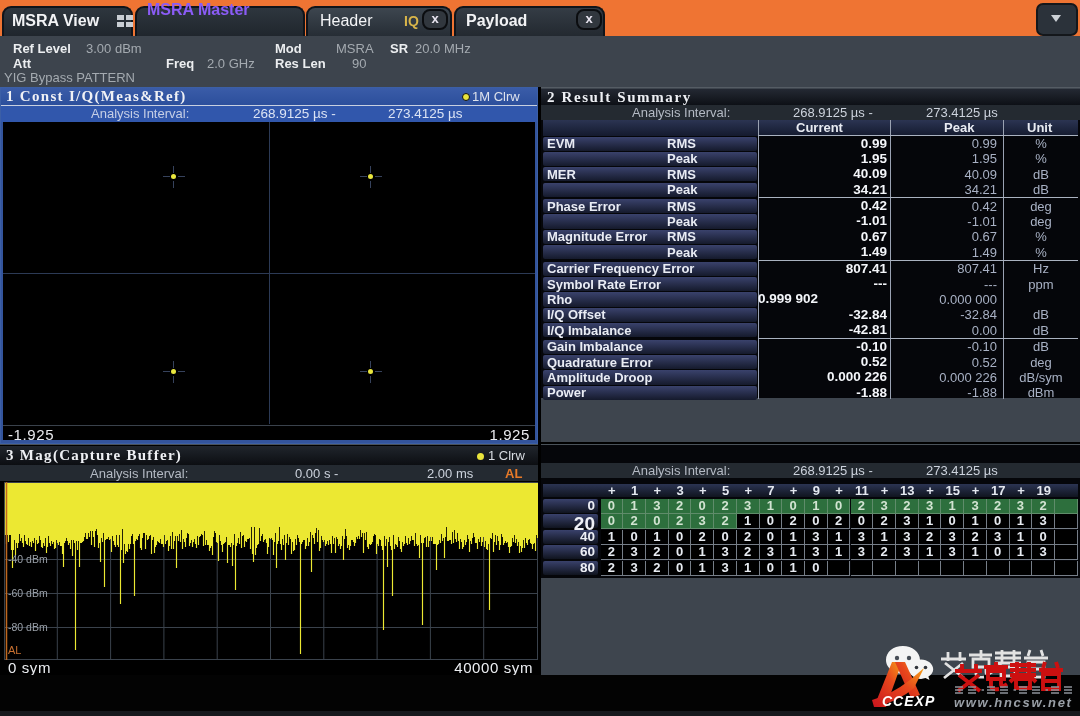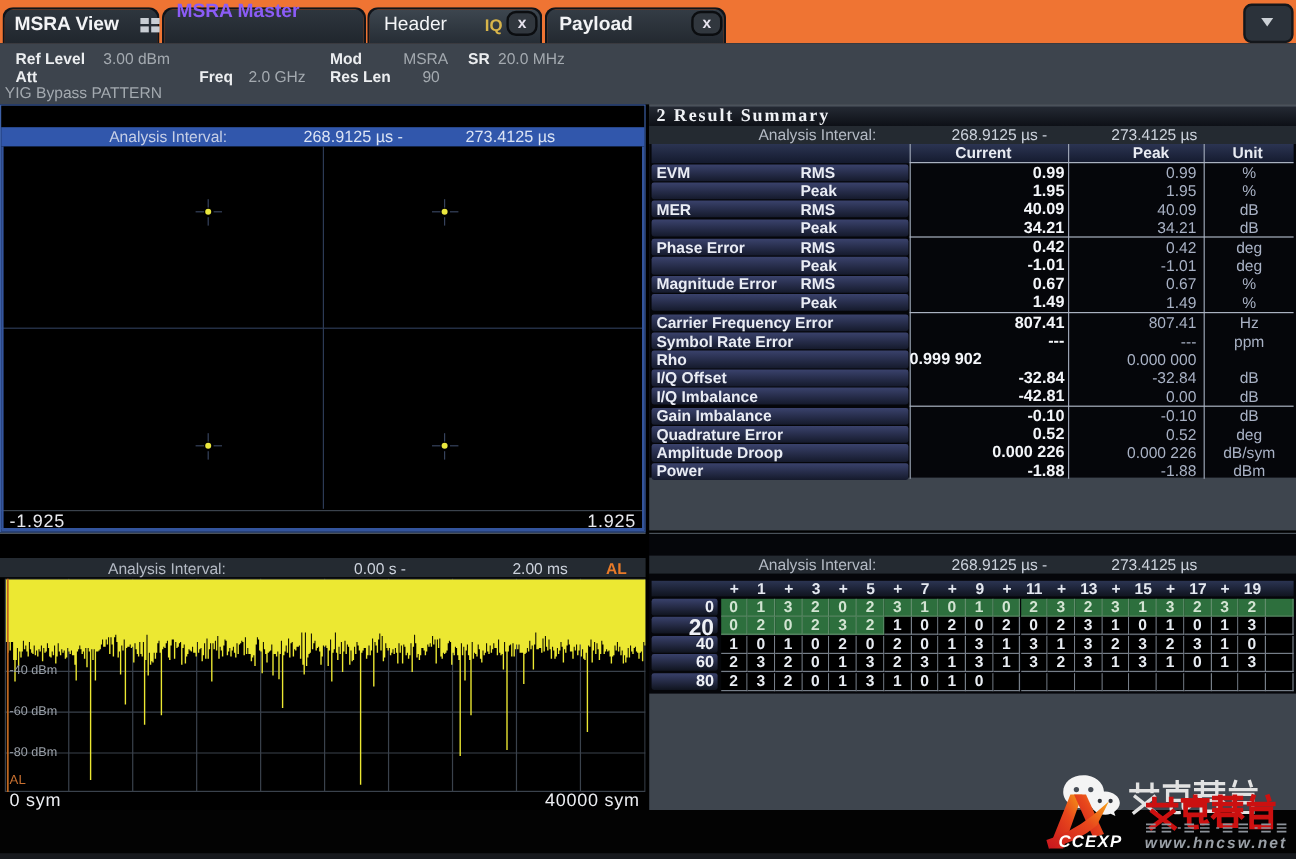--- a/index.html
+++ b/index.html
@@ -42,20 +42,25 @@
  <div class="abs" style="left:13px;top:20px;color:#eceef0;font-weight:bold;">Att</div>
  <div class="abs" style="left:115px;top:32px;color:#a4aab0;margin-top:39px;">13 dB</div>
  <div class="abs" style="left:166px;top:20px;color:#eceef0;font-weight:bold;">Freq</div>
  <div class="abs" style="left:207px;top:20px;color:#a4aab0;">2.0 GHz</div>
  <div class="abs" style="left:275px;top:20px;color:#eceef0;font-weight:bold;">Res Len</div>
  <div class="abs" style="left:352px;top:20px;color:#a4aab0;">90</div>
  <div class="abs" style="left:4px;top:34px;color:#a4aab0;">YIG Bypass PATTERN</div>
 </div>
 
 <div class="abs" style="left:0;top:87px;width:538px;height:357px;background:#000;border:1px solid #3c5fa6;">
+ <div class="abs" style="left:0;top:0;width:536px;height:18px;background:linear-gradient(180deg,#3a5ca8,#2c4f9c);border-bottom:1px solid #c8d0e0;">
+  <div class="abs serif" style="left:5px;top:0px;color:#f0f1f5;font-size:15px;font-weight:bold;letter-spacing:1.3px;">1 Const I/Q(Meas&amp;Ref)</div>
+  <div class="abs" style="left:461px;top:5px;width:8px;height:8px;border-radius:4px;background:#e8e33c;border:1px solid #101010;"></div>
+  <div class="abs" style="left:471px;top:1px;color:#dde2ec;font-size:13px;">1M Clrw</div>
+ </div>
  <div class="abs" style="left:0;top:18px;width:536px;height:16px;background:#3157ac;font-size:13px;">
   <div class="abs" style="left:90px;top:0px;color:#c6cfe6;">Analysis Interval:</div>
   <div class="abs" style="left:252px;top:0px;color:#dce4f4;font-size:13.5px;">268.9125 µs -</div>
   <div class="abs" style="left:387px;top:0px;color:#dce4f4;font-size:13.5px;">273.4125 µs</div>
  </div>
  <div class="abs" style="left:268px;top:34px;width:1px;height:302px;background:#2c3a55;"></div>
  <div class="abs" style="left:0;top:185px;width:536px;height:1px;background:#2c3a55;"></div>
 
  <div class="abs" style="left:161.5px;top:87.5px;width:7px;height:1.6px;background:#36425c;"></div>
  <div class="abs" style="left:176.5px;top:87.5px;width:7px;height:1.6px;background:#36425c;"></div>
@@ -201,20 +206,25 @@
  <div class="abs" style="left:350px;top:281.8px;width:106px;text-align:right;color:#a8b1c4;font-size:13px;">0.000 226</div>
  <div class="abs" style="left:463px;top:281.8px;width:74px;text-align:center;color:#a8b1c4;font-size:13px;">dB/sym</div>
  <div class="abs" style="left:2px;top:297.7px;width:214px;height:14.3px;background:linear-gradient(180deg,#3a426c,#151a2c);border-radius:2px;"></div>
  <div class="abs" style="left:6px;top:297.2px;color:#e9ecf4;font-size:13px;font-weight:bold;">Power</div>
  <div class="abs" style="left:217px;top:296.7px;width:129px;text-align:right;color:#f4f6fa;font-size:13.5px;font-weight:bold;">-1.88</div>
  <div class="abs" style="left:350px;top:297.2px;width:106px;text-align:right;color:#a8b1c4;font-size:13px;">-1.88</div>
  <div class="abs" style="left:463px;top:297.2px;width:74px;text-align:center;color:#a8b1c4;font-size:13px;">dBm</div>
     </div>
 
 <div class="abs" style="left:0;top:444px;width:538px;height:231px;background:#000;border-top:1px solid #4a525a;">
+ <div class="abs" style="left:0;top:1px;width:538px;height:19px;background:linear-gradient(180deg,#20252c,#0c0e12);">
+  <div class="abs serif" style="left:6px;top:1px;color:#eef0f4;font-size:15px;font-weight:bold;letter-spacing:1.3px;">3 Mag(Capture Buffer)</div>
+  <div class="abs" style="left:477px;top:7px;width:7px;height:7px;border-radius:4px;background:#e8e33c;"></div>
+  <div class="abs" style="left:488px;top:2px;color:#d8dce2;font-size:13px;">1 Clrw</div>
+ </div>
  <div class="abs" style="left:0;top:20px;width:538px;height:16px;background:#242a31;font-size:13px;">
   <div class="abs" style="left:90px;top:1px;color:#b4bac4;">Analysis Interval:</div>
   <div class="abs" style="left:295px;top:1px;color:#ccd2dc;">0.00 s -</div>
   <div class="abs" style="left:427px;top:1px;color:#ccd2dc;">2.00 ms</div>
   <div class="abs" style="left:505px;top:1px;color:#e87a28;font-weight:bold;">AL</div>
  </div>
 <svg class="abs" style="left:0;top:37px;" width="538" height="178">
         <rect x="0" y="0" width="538" height="178" fill="#000"></rect>
         <line x1="57.3" y1="0" x2="57.3" y2="178" stroke="#3a424c" stroke-width="1"></line>
         <line x1="110.6" y1="0" x2="110.6" y2="178" stroke="#3a424c" stroke-width="1"></line>

